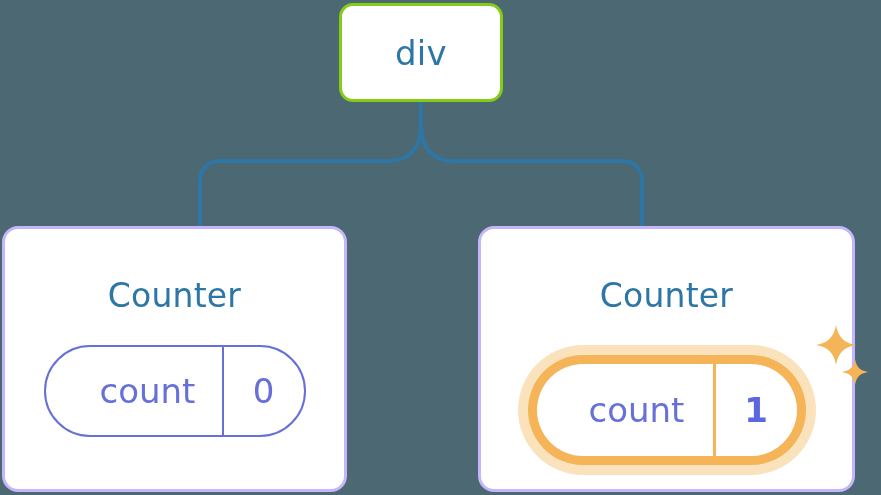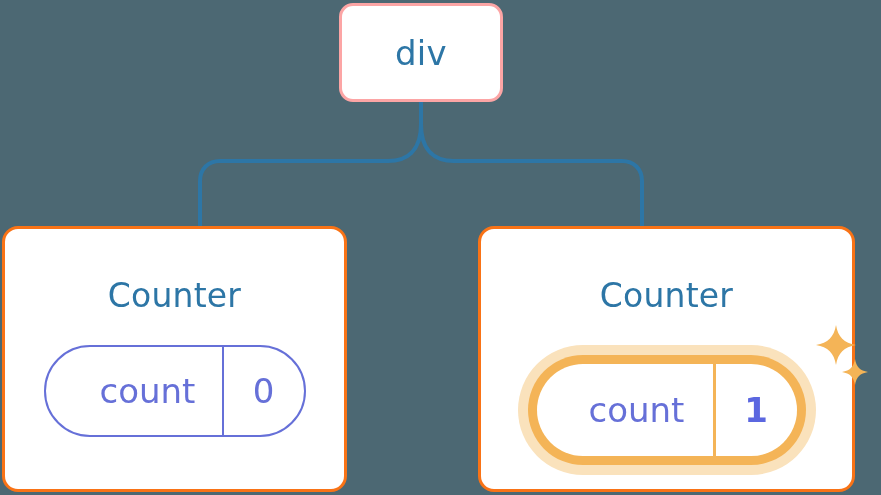--- a/index.html
+++ b/index.html
@@ -33,39 +33,39 @@
   }
 
   
   .node-root {
     position: absolute;
     left: 339px;
     top: 3px;
     width: 164px;
     height: 99px;
     background: #ffffff;
-    border: 3px solid #fca5a5;
+    border: 3px solid #84cc16;
     border-radius: 14px;
     display: flex;
     align-items: center;
     justify-content: center;
     z-index: 3;
   }
   .node-root .node-label {
     font-size: 34px;
     color: #2d76a6;
     letter-spacing: 0.3px;
     line-height: 1;
   }
 
   
   .card {
     position: absolute;
     background: #ffffff;
-    border: 3px solid #f97316;
+    border: 3px solid #c4b5fd;
     border-radius: 16px;
     z-index: 3;
     display: flex;
     flex-direction: column;
     align-items: center;
   }
   .card-left  { left: 2px;   top: 226px; width: 345px; height: 266px; }
   .card-right { left: 478px; top: 226px; width: 377px; height: 266px; }
 
   .card-title {

